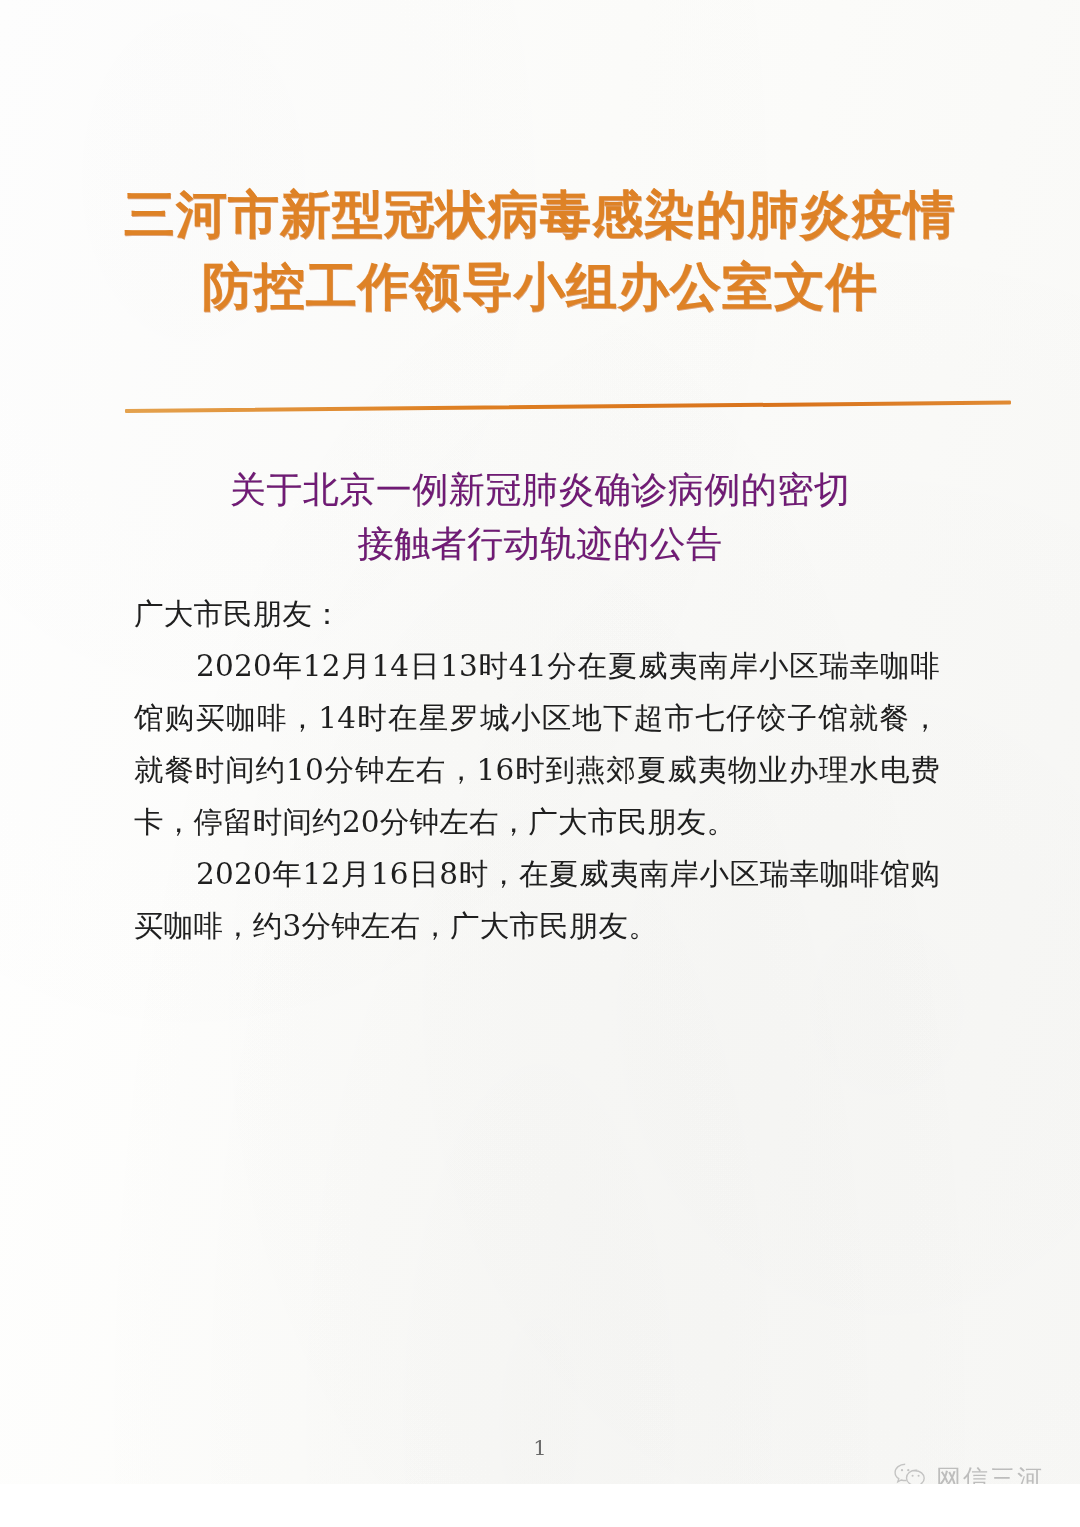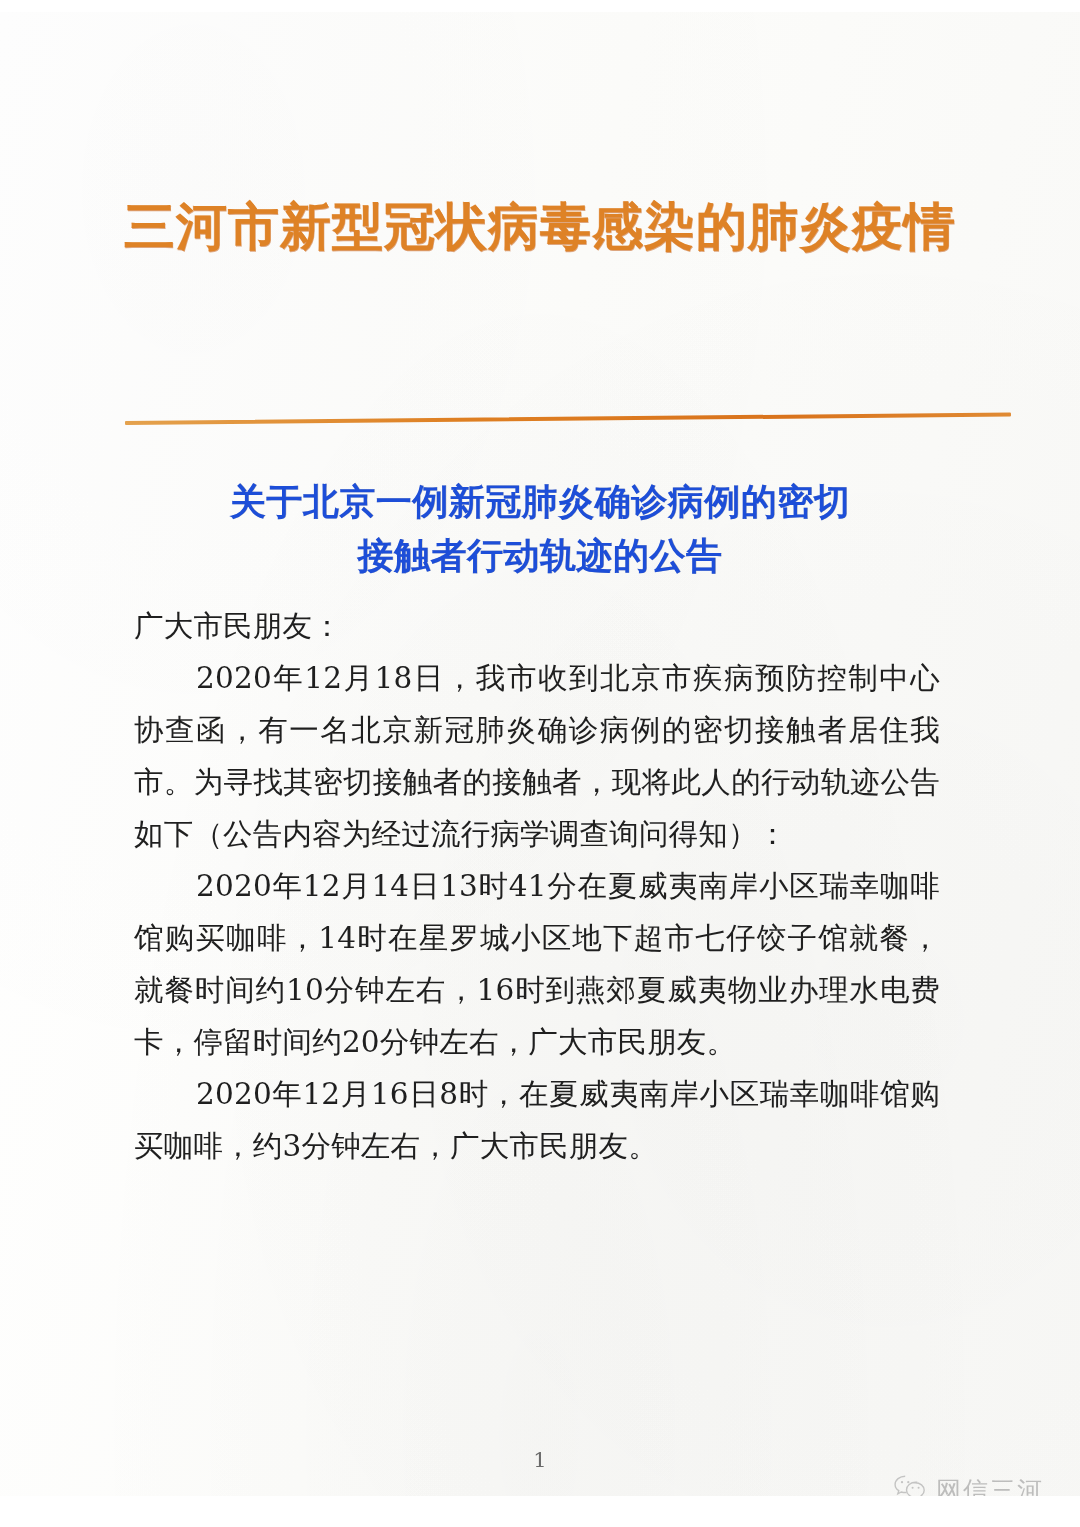--- a/index.html
+++ b/index.html
@@ -9,21 +9,20 @@
   }
   body {
     font-family: "DejaVu Serif", "Liberation Serif", serif;
   }
   .page {
     position: relative;
     width: 1080px;
     height: 1484px;
     background: #fdfdfc;
     overflow: hidden;
-    margin-top: 12px;
   }
   
   .page::before {
     content: "";
     position: absolute;
     inset: 0;
     background:
       radial-gradient(ellipse at 18% 12%, rgba(0,0,0,0.012), rgba(0,0,0,0) 55%),
       radial-gradient(ellipse at 82% 68%, rgba(0,0,0,0.014), rgba(0,0,0,0) 60%),
       radial-gradient(ellipse at 50% 96%, rgba(0,0,0,0.02), rgba(0,0,0,0) 62%),
@@ -71,24 +70,24 @@
   }
 
   
   .doc-title {
     position: absolute;
     left: 140px;
     top: 464px;
     width: 800px;
     text-align: center;
     font-family: "DejaVu Sans", "Liberation Sans", sans-serif;
-    font-weight: 700;
+    font-weight: 400;
     font-size: 36px;
     line-height: 52px;
-    color: #1d4ed8;
+    color: #701a75;
     letter-spacing: 0.5px;
     text-shadow: 0.4px 0.4px 0.6px rgba(0,0,0,0.25);
   }
   .doc-title .tl {
     display: block;
   }
   .doc-title .tl2 {
     display: block;
     margin-top: 2px;
   }
@@ -152,32 +151,32 @@
     white-space: nowrap;
   }
 </style>
 </head>
 <body>
 
 <div class="page">
 
   <div class="masthead">
     <div class="masthead-line l1">三河市新型冠状病毒感染的肺炎疫情</div>
+    <div class="masthead-line l2">防控工作领导小组办公室文件</div>
   </div>
 
   <div class="rule"></div>
 
   <div class="doc-title">
     <span class="tl">关于北京一例新冠肺炎确诊病例的密切</span>
     <span class="tl2">接触者行动轨迹的公告</span>
   </div>
 
   <div class="body-block">
     <p class="para salutation">广大市民朋友：</p>
-    <p class="para indent">2020年12月18日，我市收到北京市疾病预防控制中心协查函，有一名北京新冠肺炎确诊病例的密切接触者居住我市。为寻找其密切接触者的接触者，现将此人的行动轨迹公告如下（公告内容为经过流行病学调查询问得知）：</p>
     <p class="para indent">2020年12月14日13时41分在夏威夷南岸小区瑞幸咖啡馆购买咖啡，14时在星罗城小区地下超市七仔饺子馆就餐，就餐时间约10分钟左右，16时到燕郊夏威夷物业办理水电费卡，停留时间约20分钟左右，广大市民朋友。</p>
     <p class="para indent">2020年12月16日8时，在夏威夷南岸小区瑞幸咖啡馆购买咖啡，约3分钟左右，广大市民朋友。</p>
   </div>
 
   <div class="page-number">1</div>
 
   <div class="watermark">
     <span>
       <svg width="34" height="27" viewBox="0 0 34 27" aria-hidden="true">
         <g fill="none" stroke="#a6a6a6" stroke-width="1.4">

